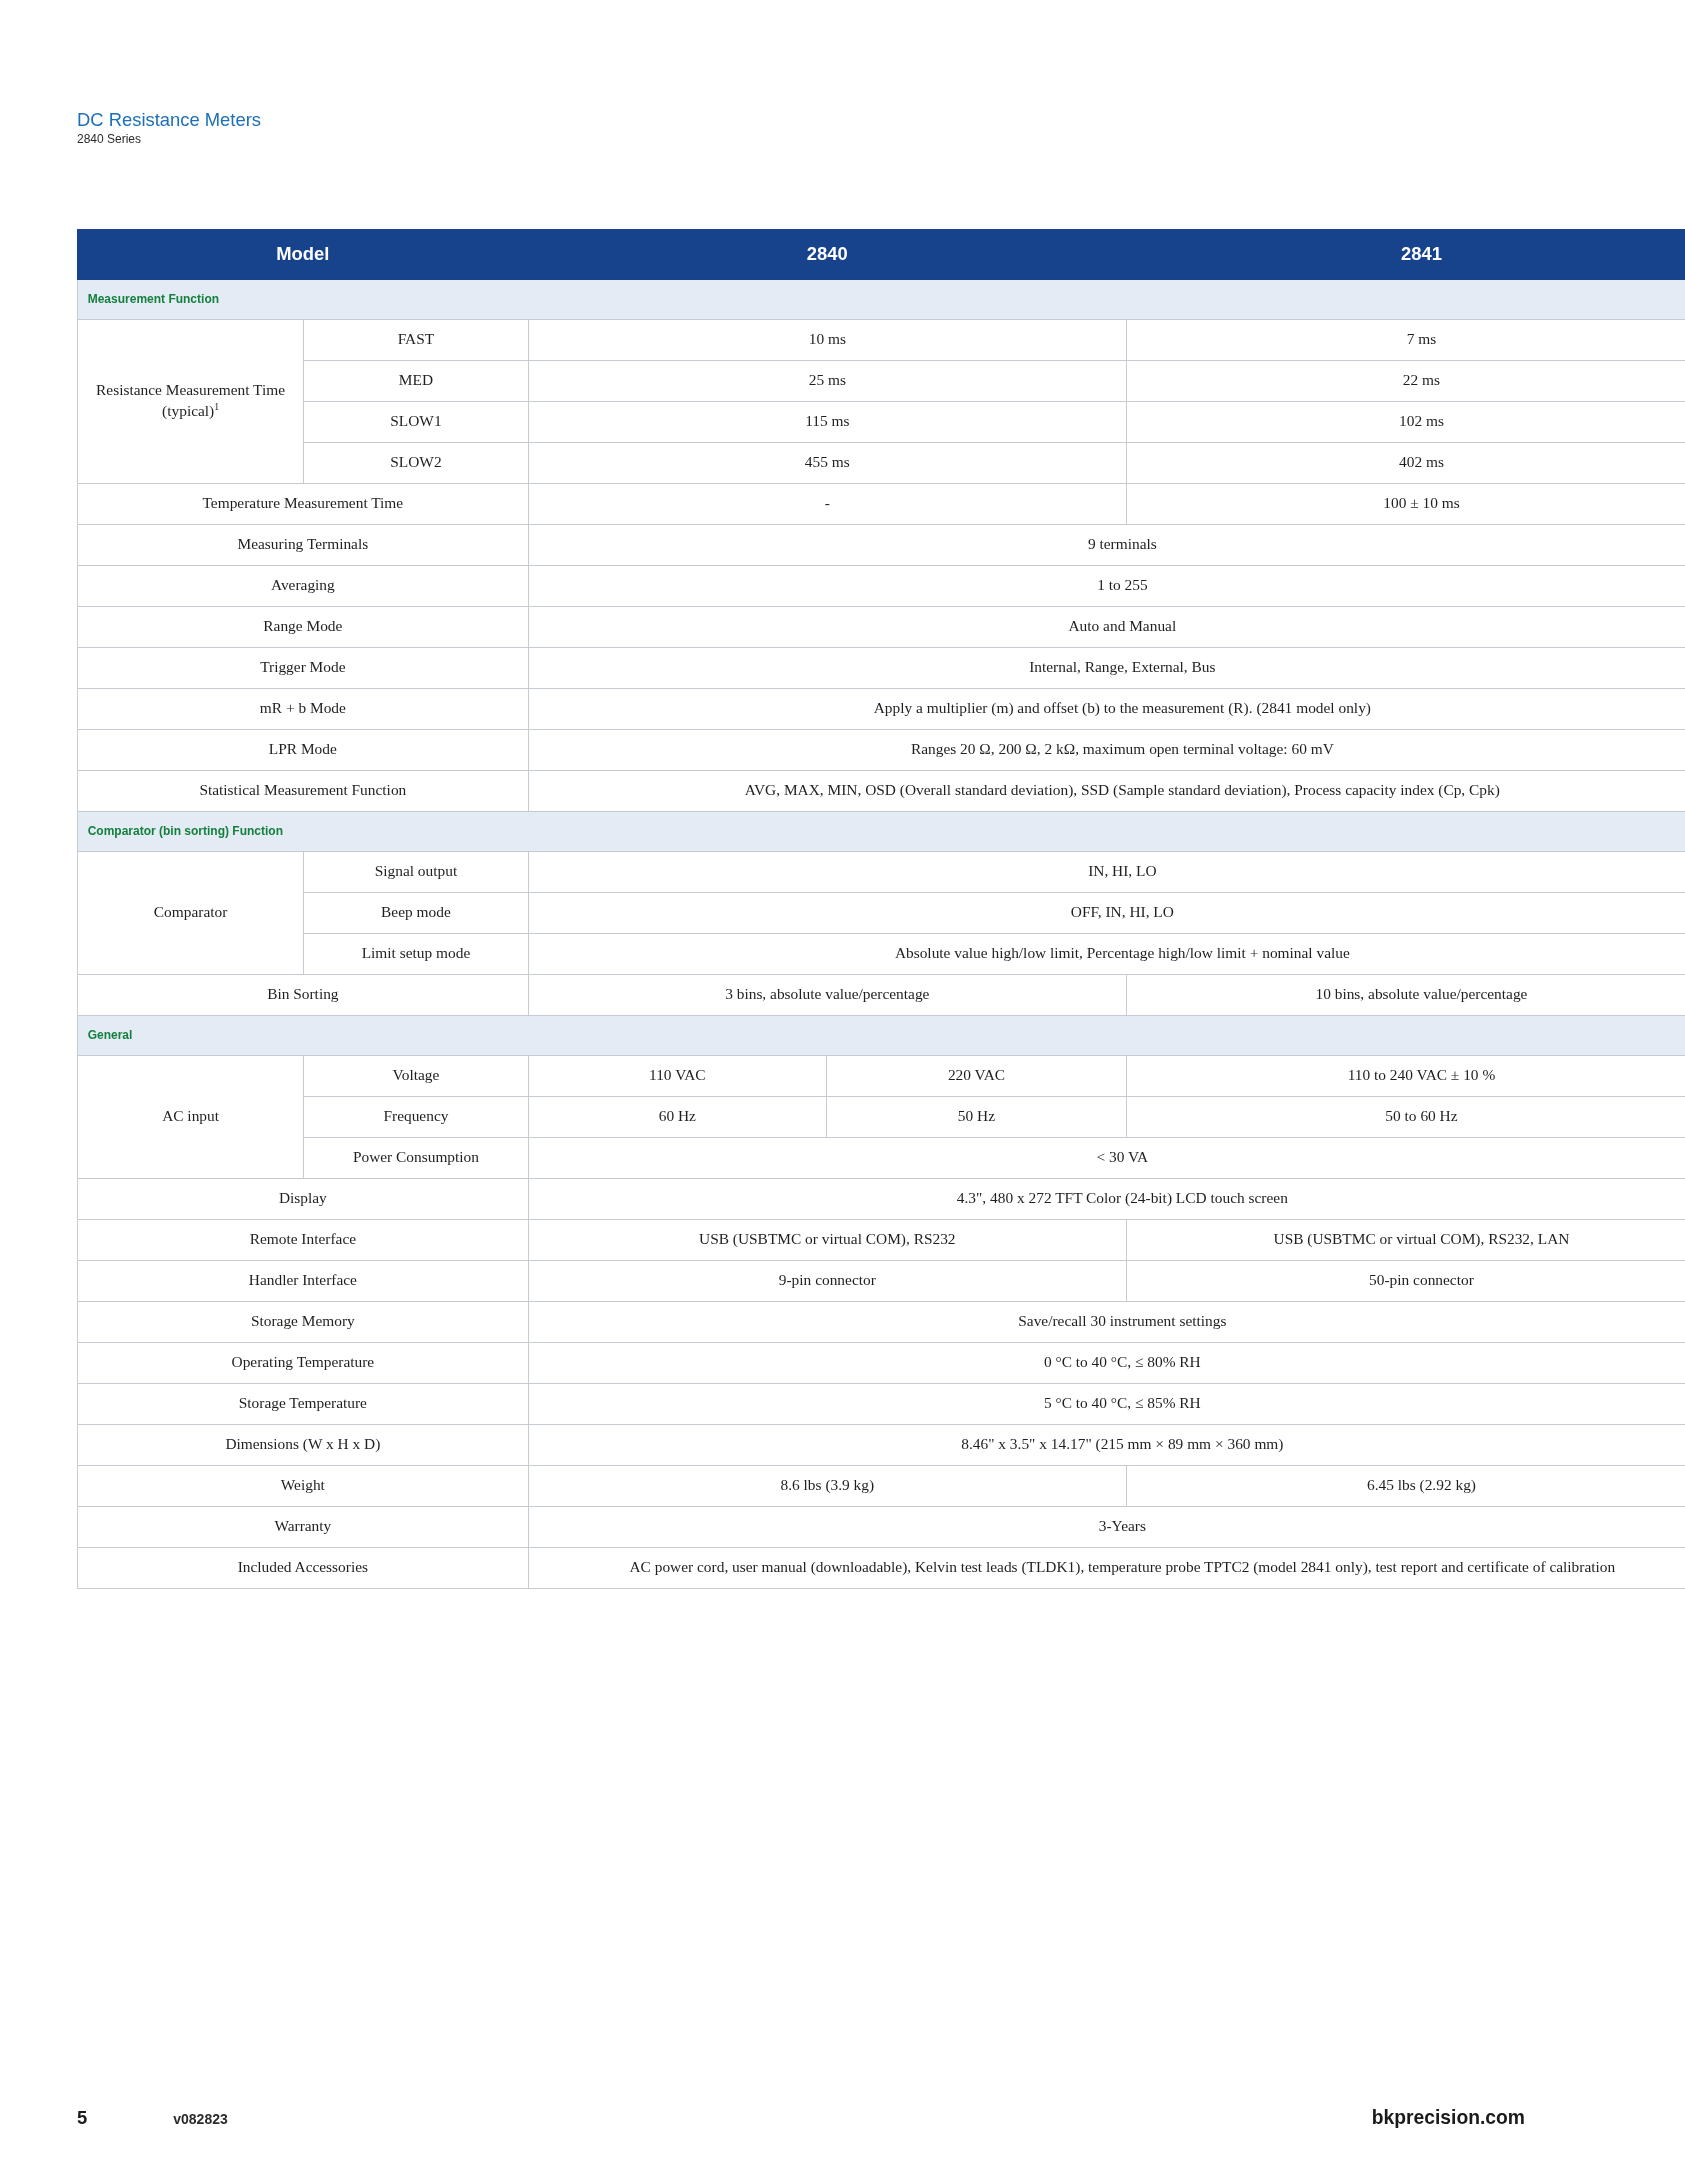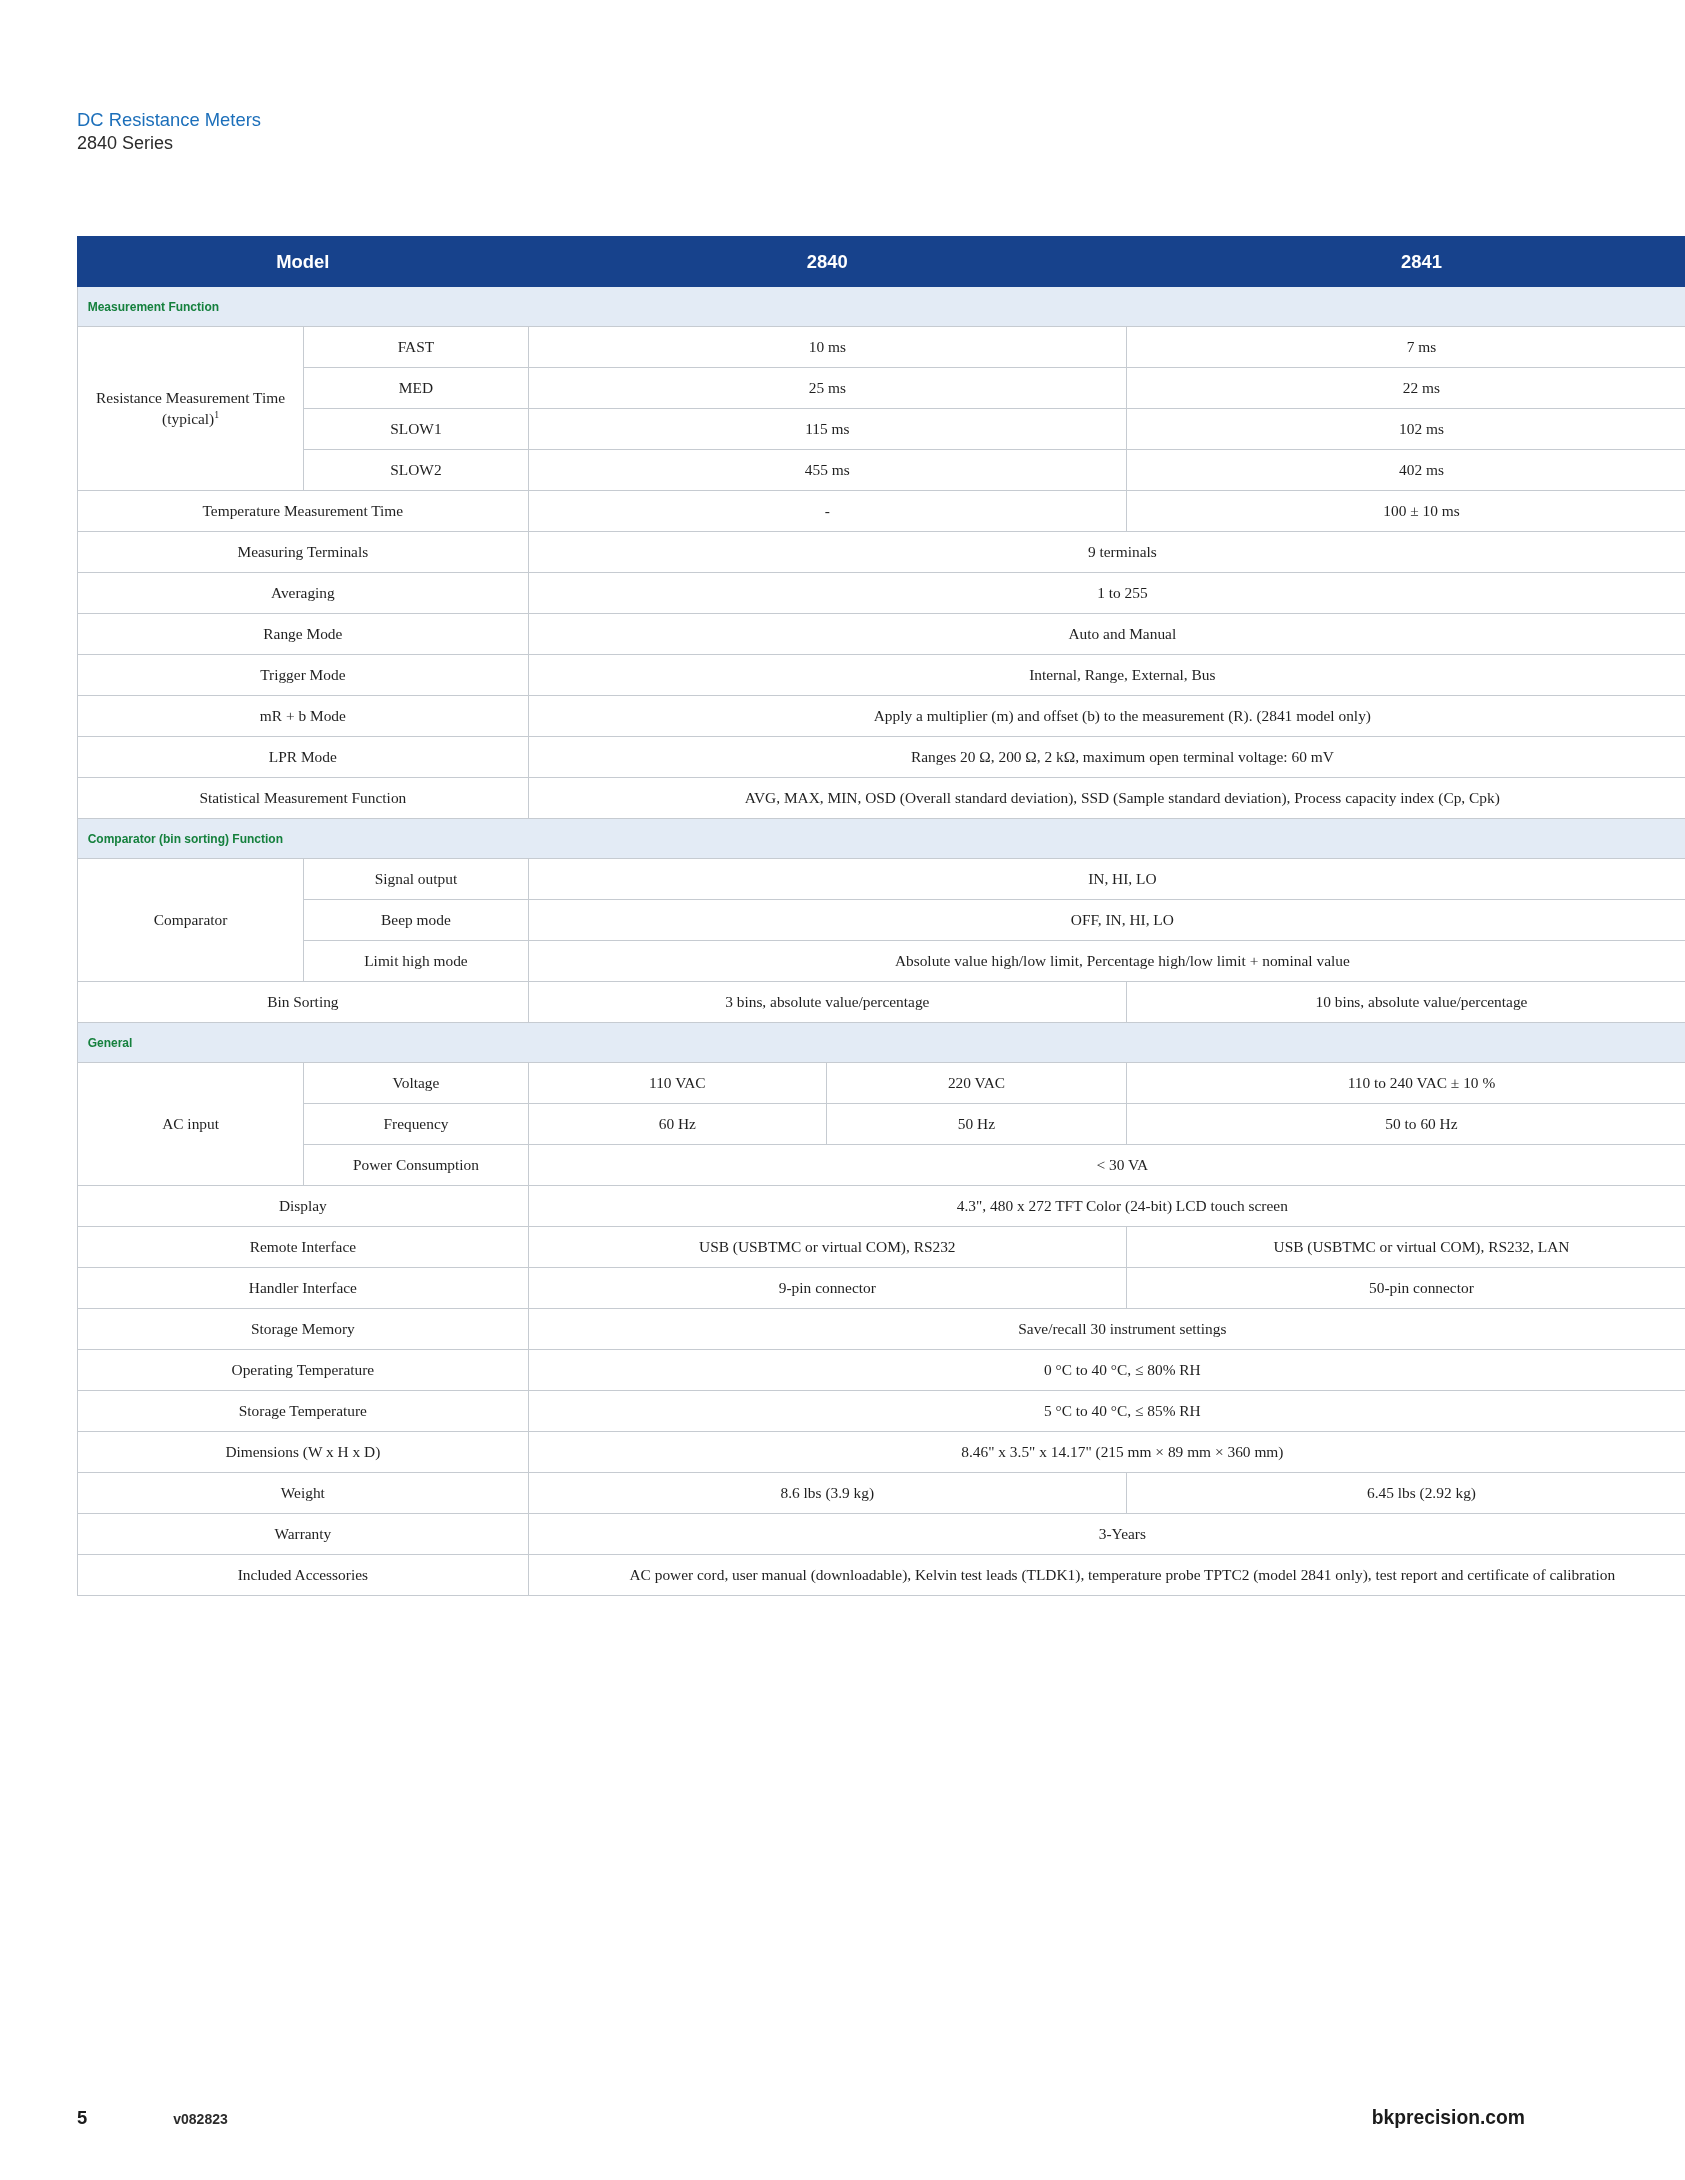--- a/index.html
+++ b/index.html
@@ -12,21 +12,21 @@
     color: #1f1f1f;
   }
   .content { padding: 108px 160px 0 77px; }
 
   .doc-category {
     font-size: 18.4px;
     color: #1c6fba;
     line-height: 1.3;
   }
   .doc-series {
-    font-size: 18px;
+    font-size: 12px;
     color: #2b2b2b;
     line-height: 1.3;
   }
   h1.page-title {
     margin-top: 51px;
     font-size: 27px;
     font-weight: bold;
     color: #111111;
     letter-spacing: 0.2px;
   }
@@ -196,21 +196,21 @@
         <tr>
           <td rowspan="3">Comparator</td>
           <td>Signal output</td>
           <td colspan="3">IN, HI, LO</td>
         </tr>
         <tr>
           <td>Beep mode</td>
           <td colspan="3">OFF, IN, HI, LO</td>
         </tr>
         <tr>
-          <td>Limit high mode</td>
+          <td>Limit setup mode</td>
           <td colspan="3">Absolute value high/low limit, Percentage high/low limit + nominal value</td>
         </tr>
         <tr>
           <td colspan="2">Bin Sorting</td>
           <td colspan="2">3 bins, absolute value/percentage</td>
           <td colspan="1">10 bins, absolute value/percentage</td>
         </tr>
         <tr>
           <td class="section" colspan="5">General</td>
         </tr>

